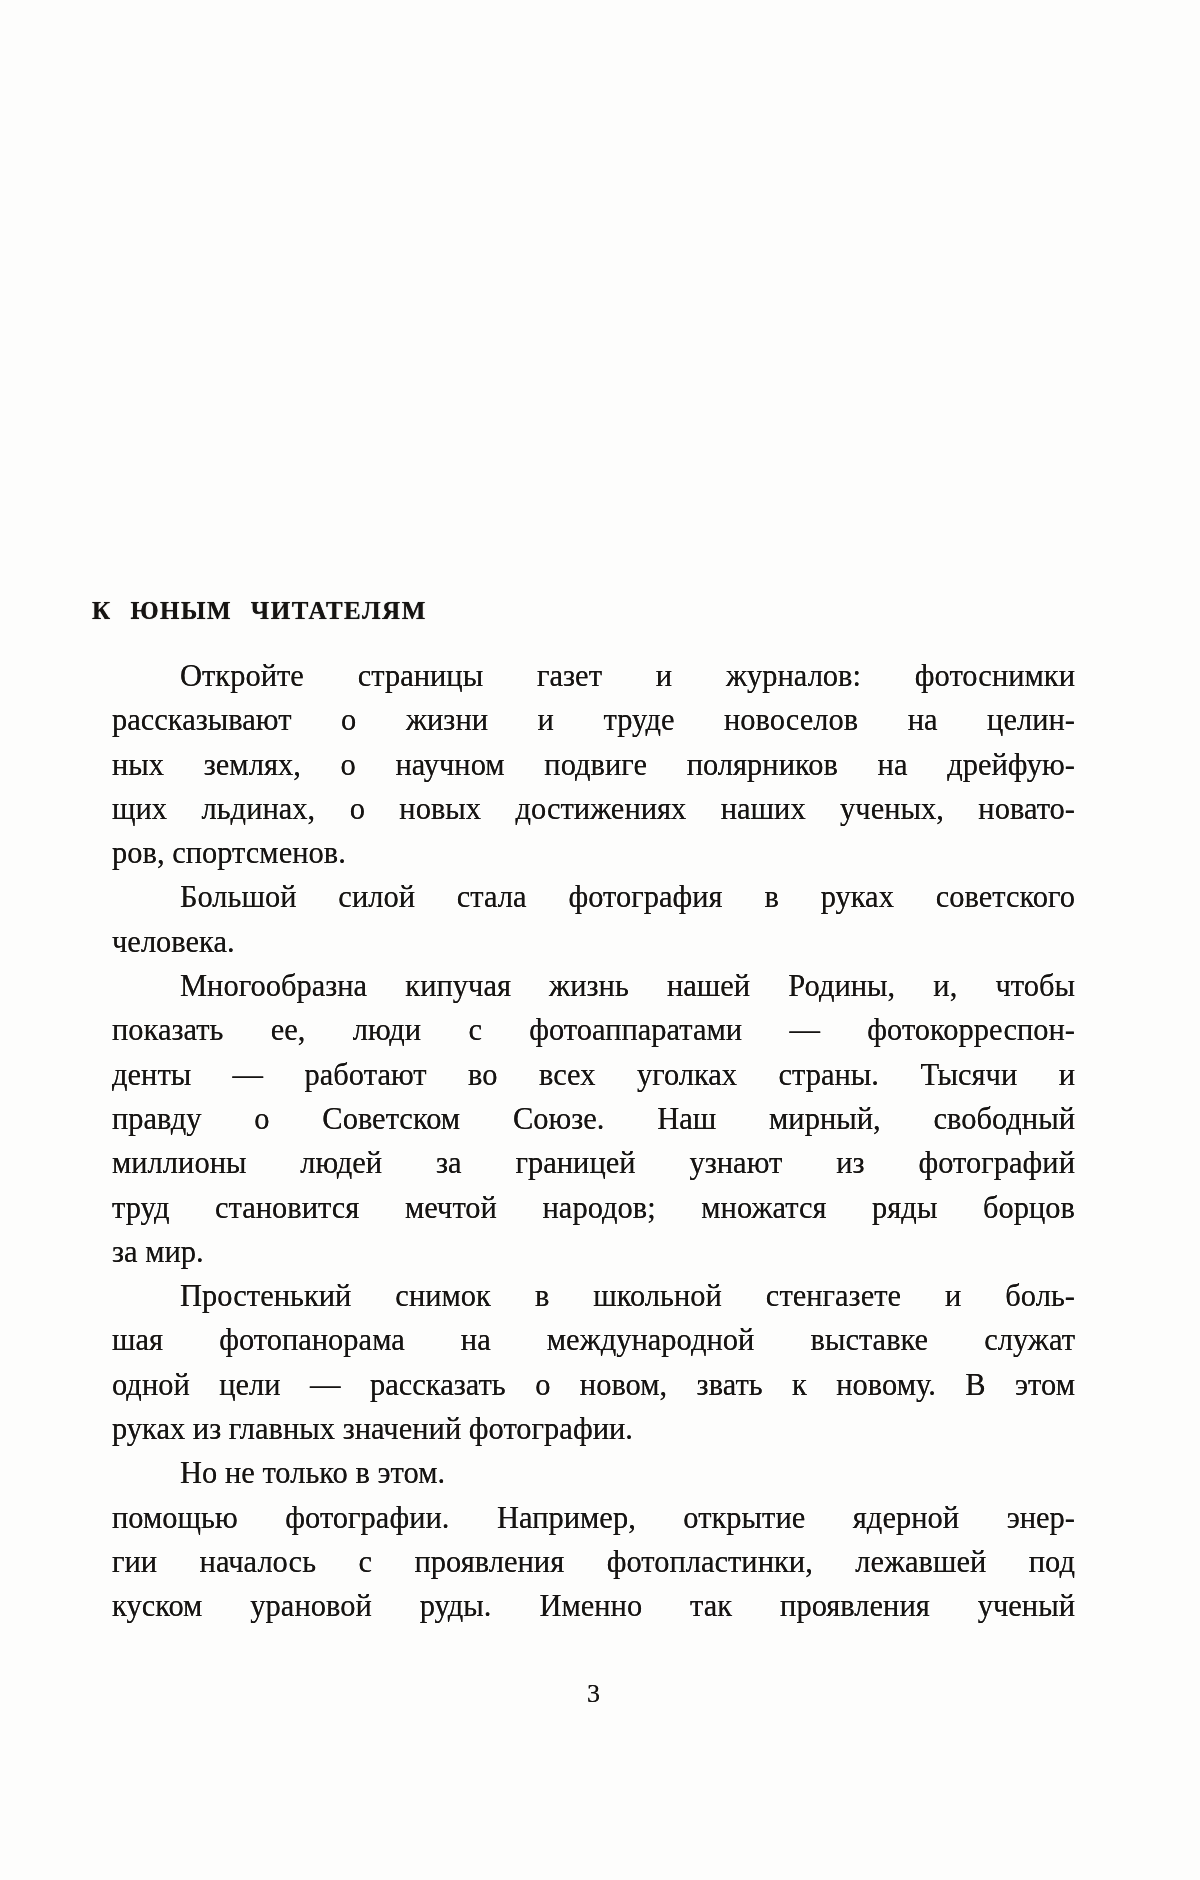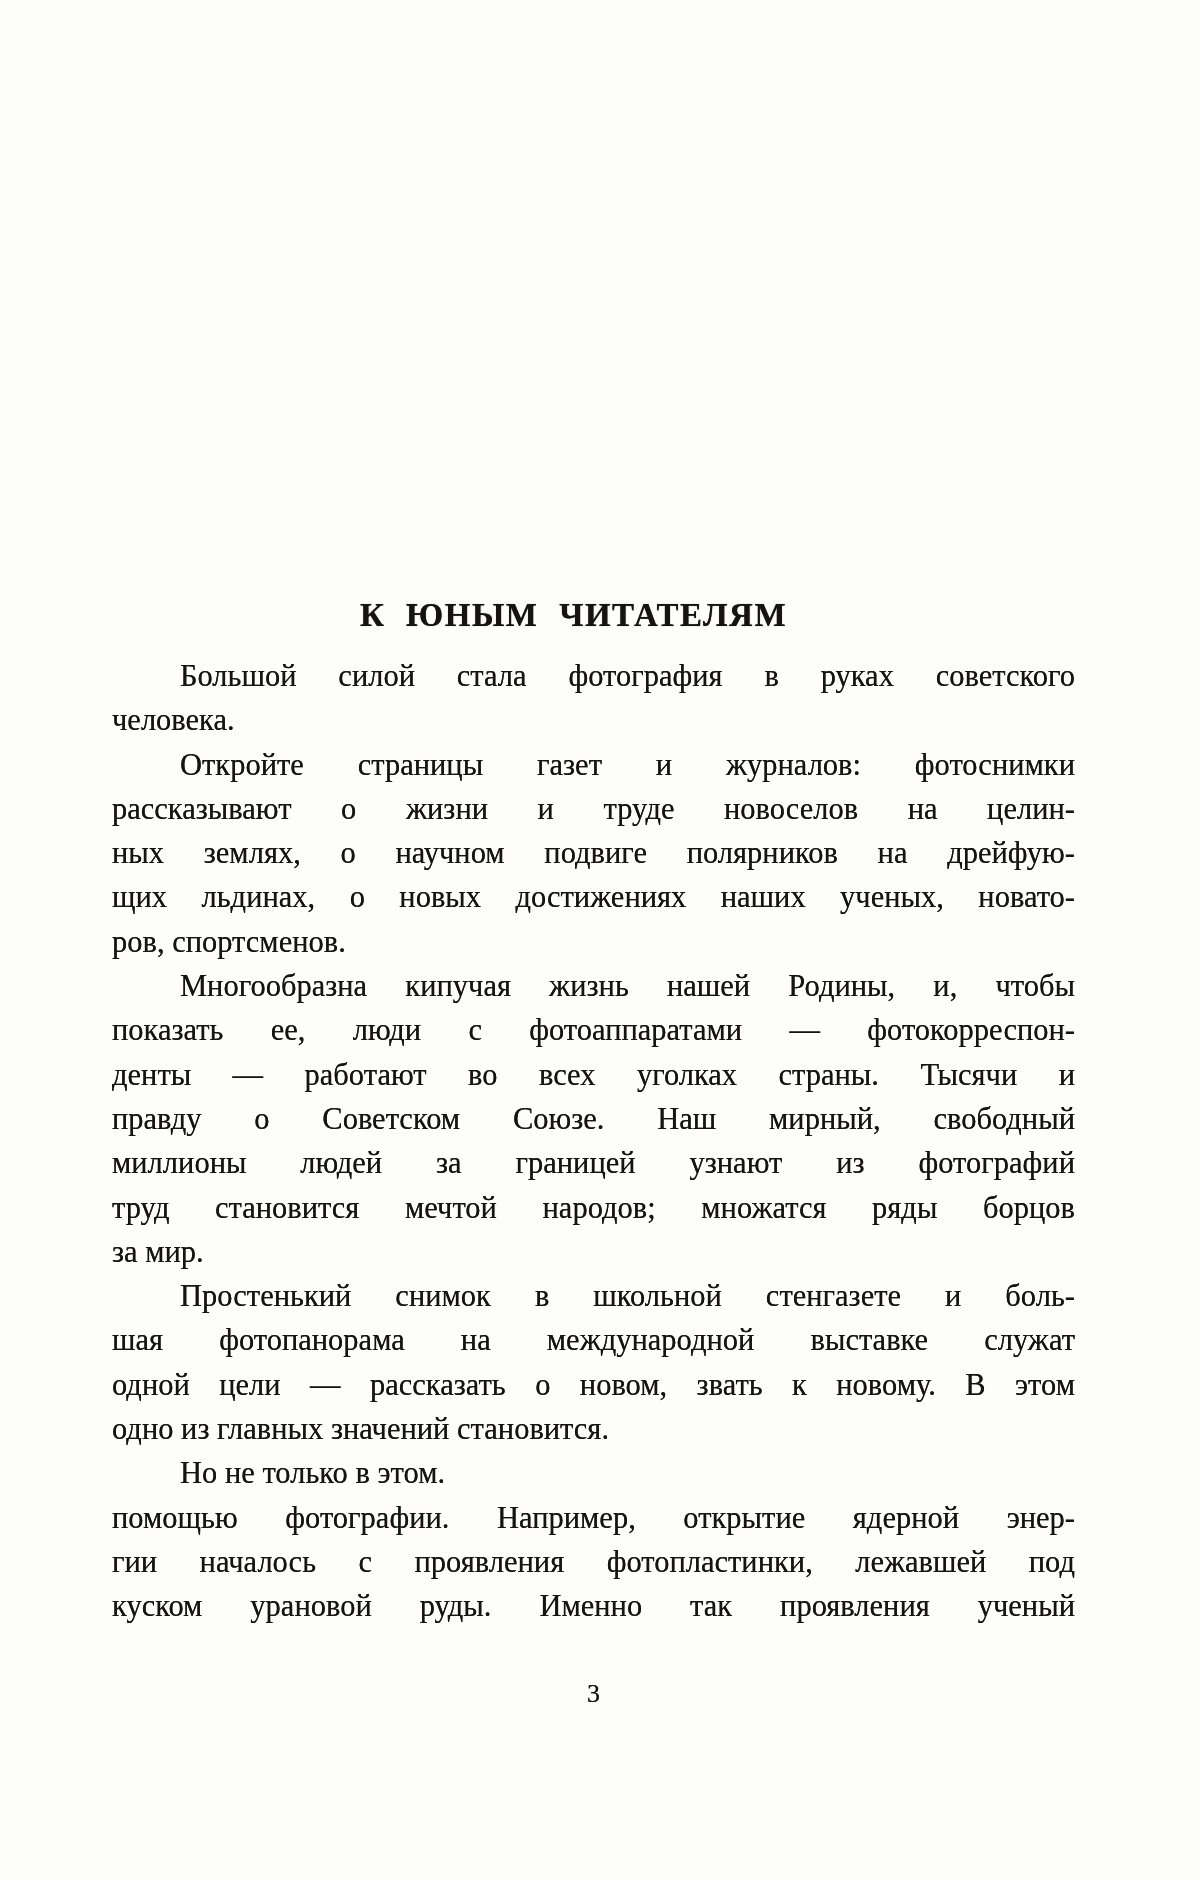--- a/index.html
+++ b/index.html
@@ -12,23 +12,22 @@
     position:relative;
     width:1200px;height:1880px;
     background:var(--paper);
     color:var(--ink);
     font-family:"Liberation Serif","DejaVu Serif",serif;
     overflow:hidden;
   }
   .heading{
     position:absolute;
     left:92px;top:597px;width:963px;
-    text-align:center;
     font-weight:bold;
-    font-size:33px;
+    font-size:25px;
     letter-spacing:1.5px;
     word-spacing:11px;
     text-shadow:0 0 0.7px rgba(20,18,16,0.9);
   }
   .body-text{
     position:absolute;
     left:112px;top:654px;width:963px;
     font-size:30.5px;
     line-height:44.3px;
     text-shadow:0 0 0.6px rgba(20,18,16,0.85);
@@ -55,47 +54,47 @@
 </head>
 <body>
 
 <div class="page">
 
   <div class="heading">К ЮНЫМ ЧИТАТЕЛЯМ</div>
 
   <div class="body-text">
 
     <div class="para">
-      <div class="ln indent">Большой силой стала фотография в руках советского</div>
-      <div class="ln end">человека.</div>
-    </div>
-
-    <div class="para">
       <div class="ln indent">Откройте страницы газет и журналов: фотоснимки</div>
       <div class="ln">рассказывают о жизни и труде новоселов на целин-</div>
       <div class="ln">ных землях, о научном подвиге полярников на дрейфую-</div>
       <div class="ln">щих льдинах, о новых достижениях наших ученых, новато-</div>
       <div class="ln end">ров, спортсменов.</div>
+    </div>
+
+    <div class="para">
+      <div class="ln indent">Большой силой стала фотография в руках советского</div>
+      <div class="ln end">человека.</div>
     </div>
 
     <div class="para">
       <div class="ln indent">Многообразна кипучая жизнь нашей Родины, и, чтобы</div>
       <div class="ln">показать ее, люди с фотоаппаратами — фотокорреспон-</div>
       <div class="ln">денты — работают во всех уголках страны. Тысячи и</div>
       <div class="ln">правду о Советском Союзе. Наш мирный, свободный</div>
       <div class="ln">миллионы людей за границей узнают из фотографий</div>
       <div class="ln">труд становится мечтой народов; множатся ряды борцов</div>
       <div class="ln end">за мир.</div>
     </div>
 
     <div class="para">
       <div class="ln indent">Простенький снимок в школьной стенгазете и боль-</div>
       <div class="ln">шая фотопанорама на международной выставке служат</div>
       <div class="ln">одной цели — рассказать о новом, звать к новому. В этом</div>
-      <div class="ln end">одно из главных значений становится.</div>
+      <div class="ln end">руках из главных значений фотографии.</div>
     </div>
 
     <div class="para">
       <div class="ln indent end">Но не только в этом.</div>
     </div>
 
     <div class="para">
       <div class="ln">помощью фотографии. Например, открытие ядерной энер-</div>
       <div class="ln">гии началось с проявления фотопластинки, лежавшей под</div>
       <div class="ln">куском урановой руды. Именно так проявления ученый</div>

